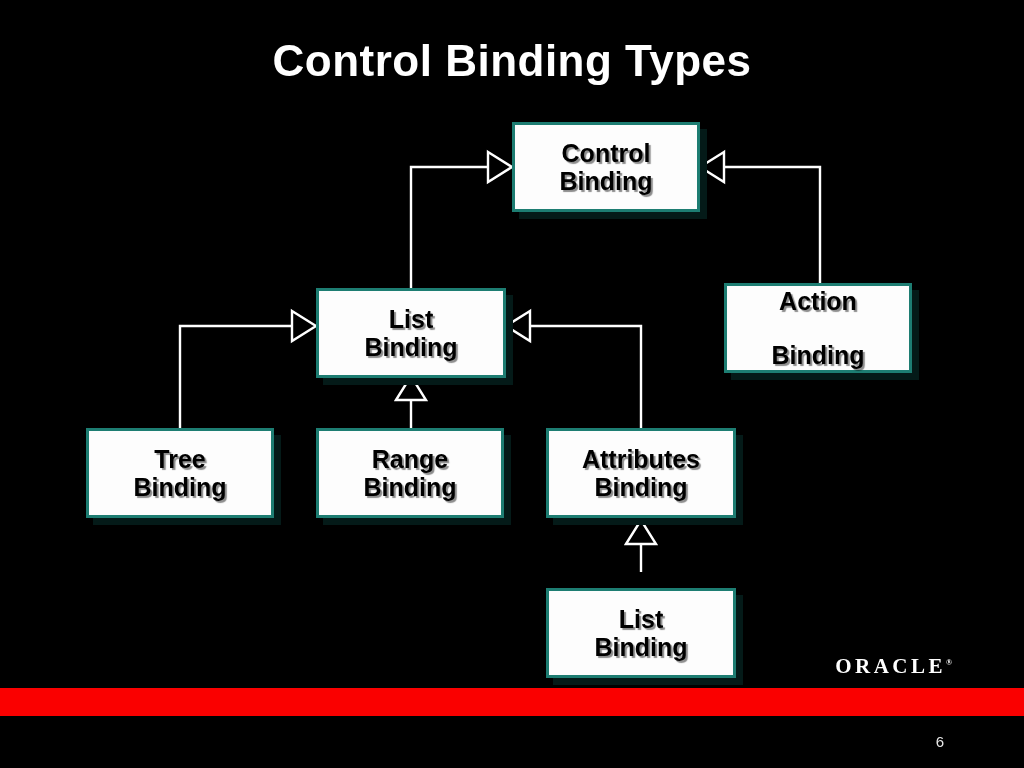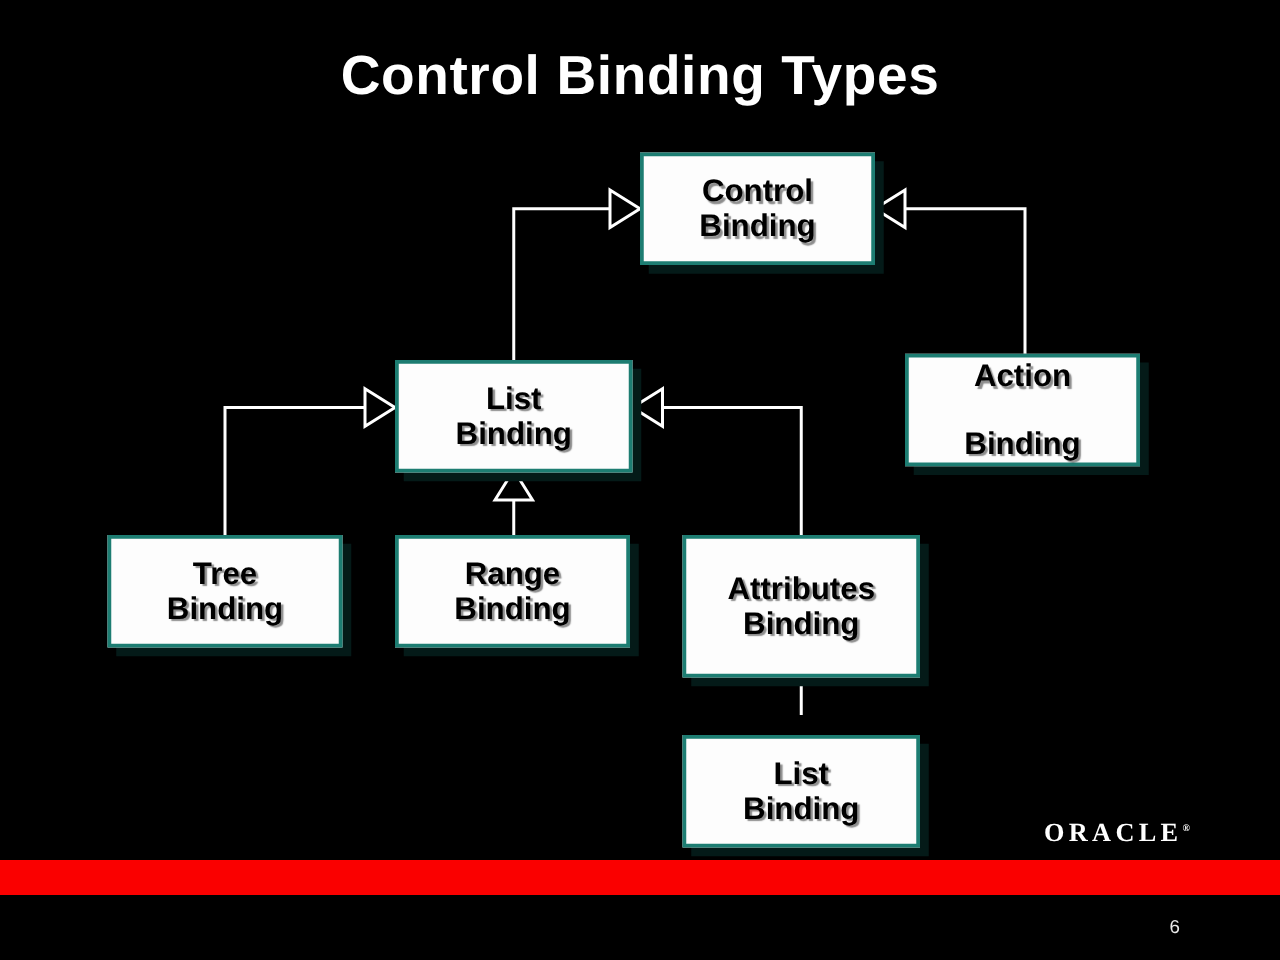--- a/index.html
+++ b/index.html
@@ -166,21 +166,21 @@
     <div class="node" style="left:86px; top:428px; width:188px; height:90px;">
       <span class="line">Tree</span>
       <span class="line">Binding</span>
     </div>
 
     <div class="node" style="left:316px; top:428px; width:188px; height:90px;align-items:center;">
       <span class="line">Range</span>
       <span class="line">Binding</span>
     </div>
 
-    <div class="node" style="left:546px; top:428px; width:190px; height:114px;">
+    <div class="node" style="left:546px; top:428px; width:190px; height:90px;">
       <span class="line">Attributes</span>
       <span class="line">Binding</span>
     </div>
 
     <div class="node" style="left:546px; top:572px; width:190px; height:90px;margin-top:16px;">
       <span class="line">List</span>
       <span class="line">Binding</span>
     </div>
 
   </div>

